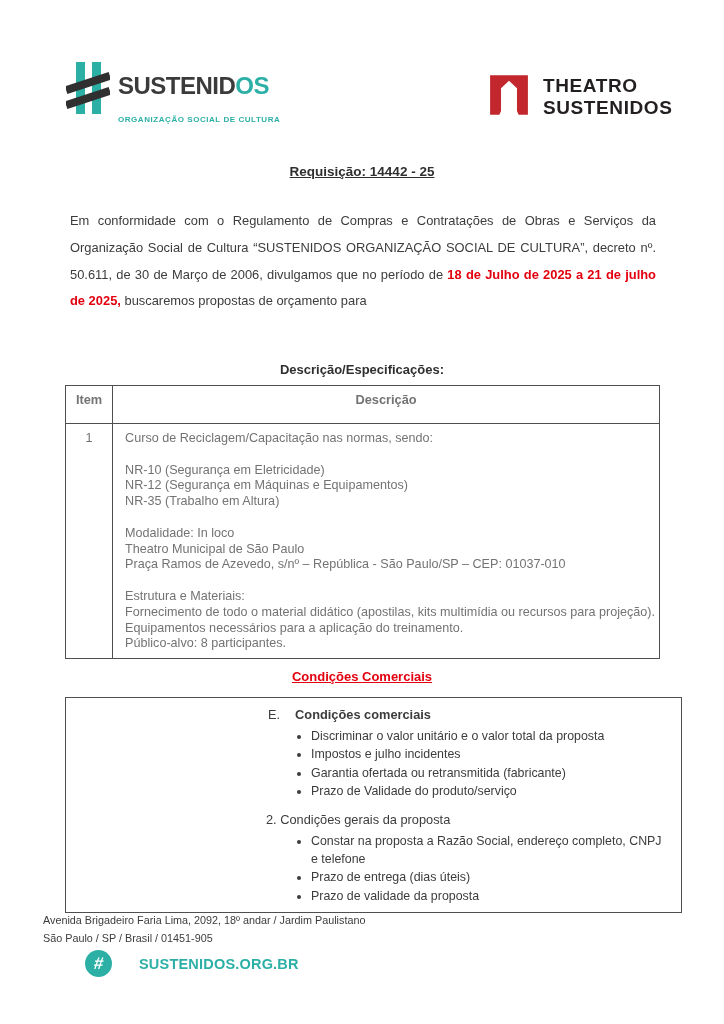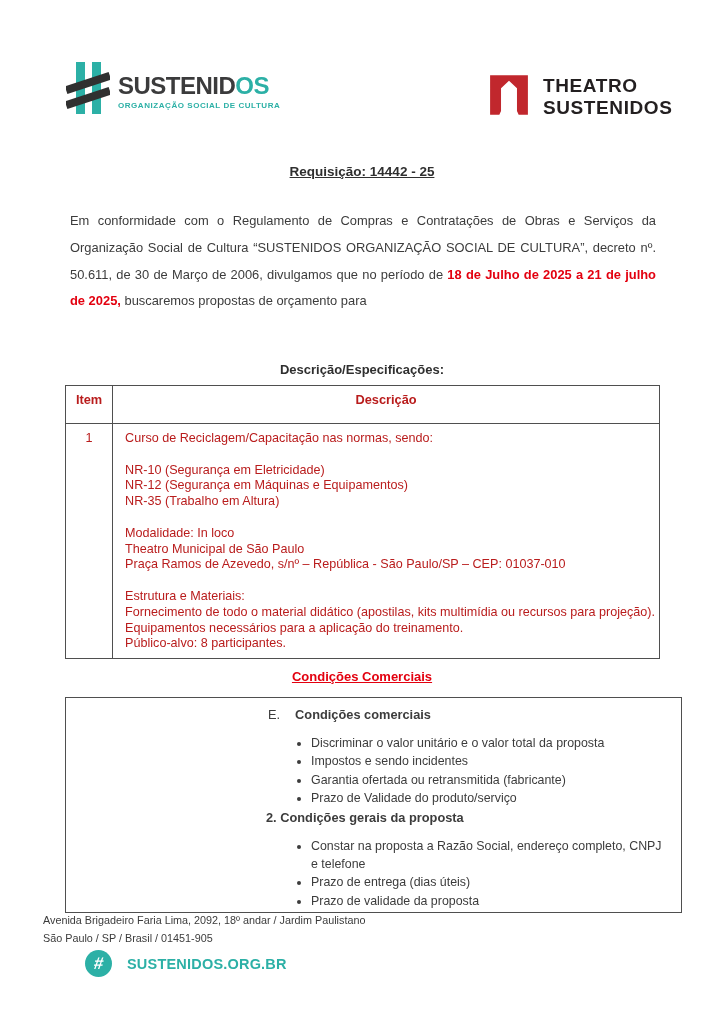--- a/index.html
+++ b/index.html
@@ -7,66 +7,66 @@
   .page {
     position:relative; width:724px; height:1024px; margin:0 auto;
     background:#ffffff; overflow:hidden;
     font-family:"Liberation Sans", sans-serif; color:#3a3a3a;
   }
   
   .sus-logo { position:absolute; left:66px; top:60px; display:flex; gap:8px; }
   .sus-text { padding-top:14px; }
   .sus-name { font-size:24px; font-weight:700; letter-spacing:-0.5px; color:#3b3b3c; line-height:24px; }
   .sus-name .accent { color:var(--teal); }
-  .sus-tag { font-size:8px; font-weight:700; letter-spacing:0.55px; color:var(--teal); margin-top:3px; }
+  .sus-tag { font-size:8px; font-weight:700; letter-spacing:0.55px; color:var(--teal); margin-top:17px; }
   .thm-logo { position:absolute; left:488px; top:70px; display:flex; gap:13px; align-items:flex-start; }
   .thm-text { font-size:19px; font-weight:700; color:#231f20; letter-spacing:0.6px; line-height:22px; padding-top:5px; }
   
   .doc-title { position:absolute; top:162px; left:0; width:100%; text-align:center;
     font-size:13.5px; font-weight:700; line-height:19px; color:#2f2f2f; }
   .doc-title div { text-decoration:underline; }
   
   .intro { position:absolute; left:70px; top:208px; width:586px;
     font-size:12.9px; line-height:26.8px; text-align:justify; color:#3c3c3c; }
   .intro .period { color:var(--red-text); font-weight:700; }
   
   .service-heading { position:absolute; top:324px; left:0; width:100%; text-align:center;
     font-size:13.5px; font-weight:700; color:var(--red-text); }
   .spec-heading { position:absolute; top:362px; left:0; width:100%; text-align:center;
     font-size:13px; font-weight:700; color:#2f2f2f; }
   
   .spec-table { position:absolute; left:65px; top:385px; width:595px;
-    border-collapse:collapse; font-size:12.6px; color:#b91c1c; }
+    border-collapse:collapse; font-size:12.6px; color:#737373; }
   .spec-table th, .spec-table td { border:1px solid var(--border); vertical-align:top; }
   .spec-table th { font-size:12.8px; font-weight:700; height:38px; padding-top:6px; }
   .col-item { width:50px; text-align:center; }
   .cell-item { text-align:center; padding-top:7px; }
   .cell-desc { padding:7px 4px 6px 12px; }
   .cell-desc .tline { min-height:15.8px; line-height:15.8px; white-space:nowrap; }
   
   .commercial-heading { position:absolute; top:669px; left:0; width:100%; text-align:center;
     font-size:13px; font-weight:700; color:var(--red-text); text-decoration:underline; }
   .cond-box { position:absolute; left:65px; top:697px; width:617px; height:216px;
     border:1px solid var(--border); font-size:12.8px; color:#3c3c3c; }
   .sec-e { padding:9px 0 0 202px; }
   .sec-e .e-label { margin-right:15px; }
   .sec-e .e-title { font-weight:700; }
-  .cond-box ul { list-style:disc outside; padding-left:245px; margin-top:12px; width:600px; }
+  .cond-box ul { list-style:disc outside; padding-left:245px; margin-top:5px; width:600px; }
   .cond-box ul.g2 { width:600px; }
   .cond-box li { line-height:18.4px; font-size:12.4px; max-width:352px; }
-  .sec-2 { padding-left:200px; margin-top:2px; font-weight:700; }
+  .sec-2 { padding-left:200px; margin-top:11px; font-weight:400; }
   
   .footer-address { position:absolute; left:43px; top:912px; font-size:10.8px;
     line-height:17.5px; color:#3b3b3b; }
   .footer-logo { position:absolute; left:85px; top:950px; display:flex; align-items:center; gap:15px; }
   .hash-circle { width:27px; height:27px; border-radius:50%; background:var(--teal);
     color:#fff; display:flex; align-items:center; justify-content:center;
     font-weight:700; font-size:17px; }
   .hash-circle span { display:inline-block; transform:skewX(-8deg); }
-  .footer-site { font-size:14.5px; font-weight:700; color:var(--teal); letter-spacing:0.2px; }
+  .footer-site { font-size:14.5px; font-weight:700; color:var(--teal); letter-spacing:0.2px;margin-left:12px; }
 </style>
 </head>
 <body>
 
 <div class="page">
 
   <div class="sus-logo">
     <svg width="44" height="56" viewBox="0 0 44 56">
       <rect x="10" y="2" width="9" height="52" fill="#2cb0a6"></rect>
       <rect x="26" y="2" width="9" height="52" fill="#2cb0a6"></rect>
@@ -129,21 +129,21 @@
   </table>
 
   <div class="commercial-heading">Condições Comerciais</div>
 
   <div class="cond-box">
     <div class="sec-e">
       <span class="e-label">E.</span><span class="e-title">Condições comerciais</span>
     </div>
     <ul>
         <li>Discriminar o valor unitário e o valor total da proposta</li>
-        <li>Impostos e sendo incidentes</li>
+        <li>Impostos e julho incidentes</li>
         <li>Garantia ofertada ou retransmitida (fabricante)</li>
         <li>Prazo de Validade do produto/serviço</li>
       </ul>
     <div class="sec-2">2. Condições gerais da proposta</div>
     <ul class="g2">
         <li>Constar na proposta a Razão Social, endereço completo, CNPJ e telefone</li>
         <li>Prazo de entrega (dias úteis)</li>
         <li>Prazo de validade da proposta</li>
       </ul>
   </div>

